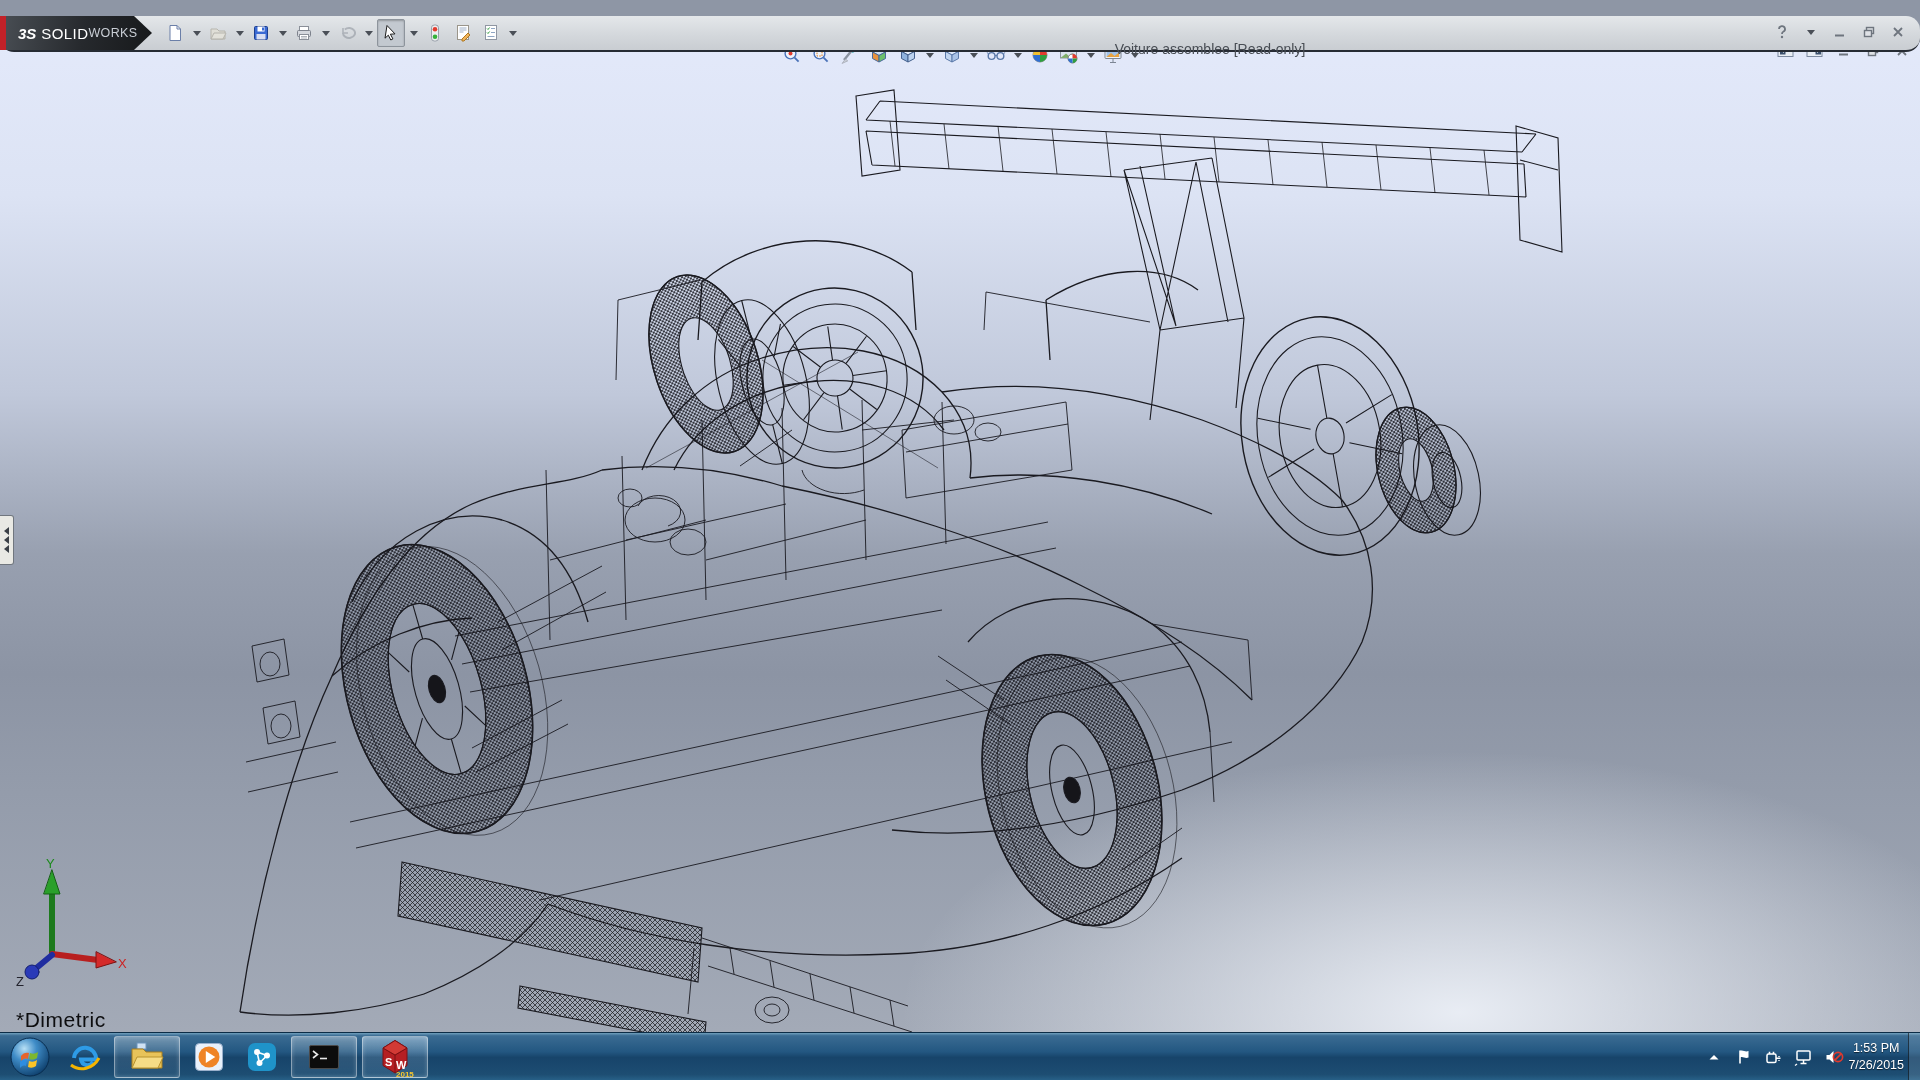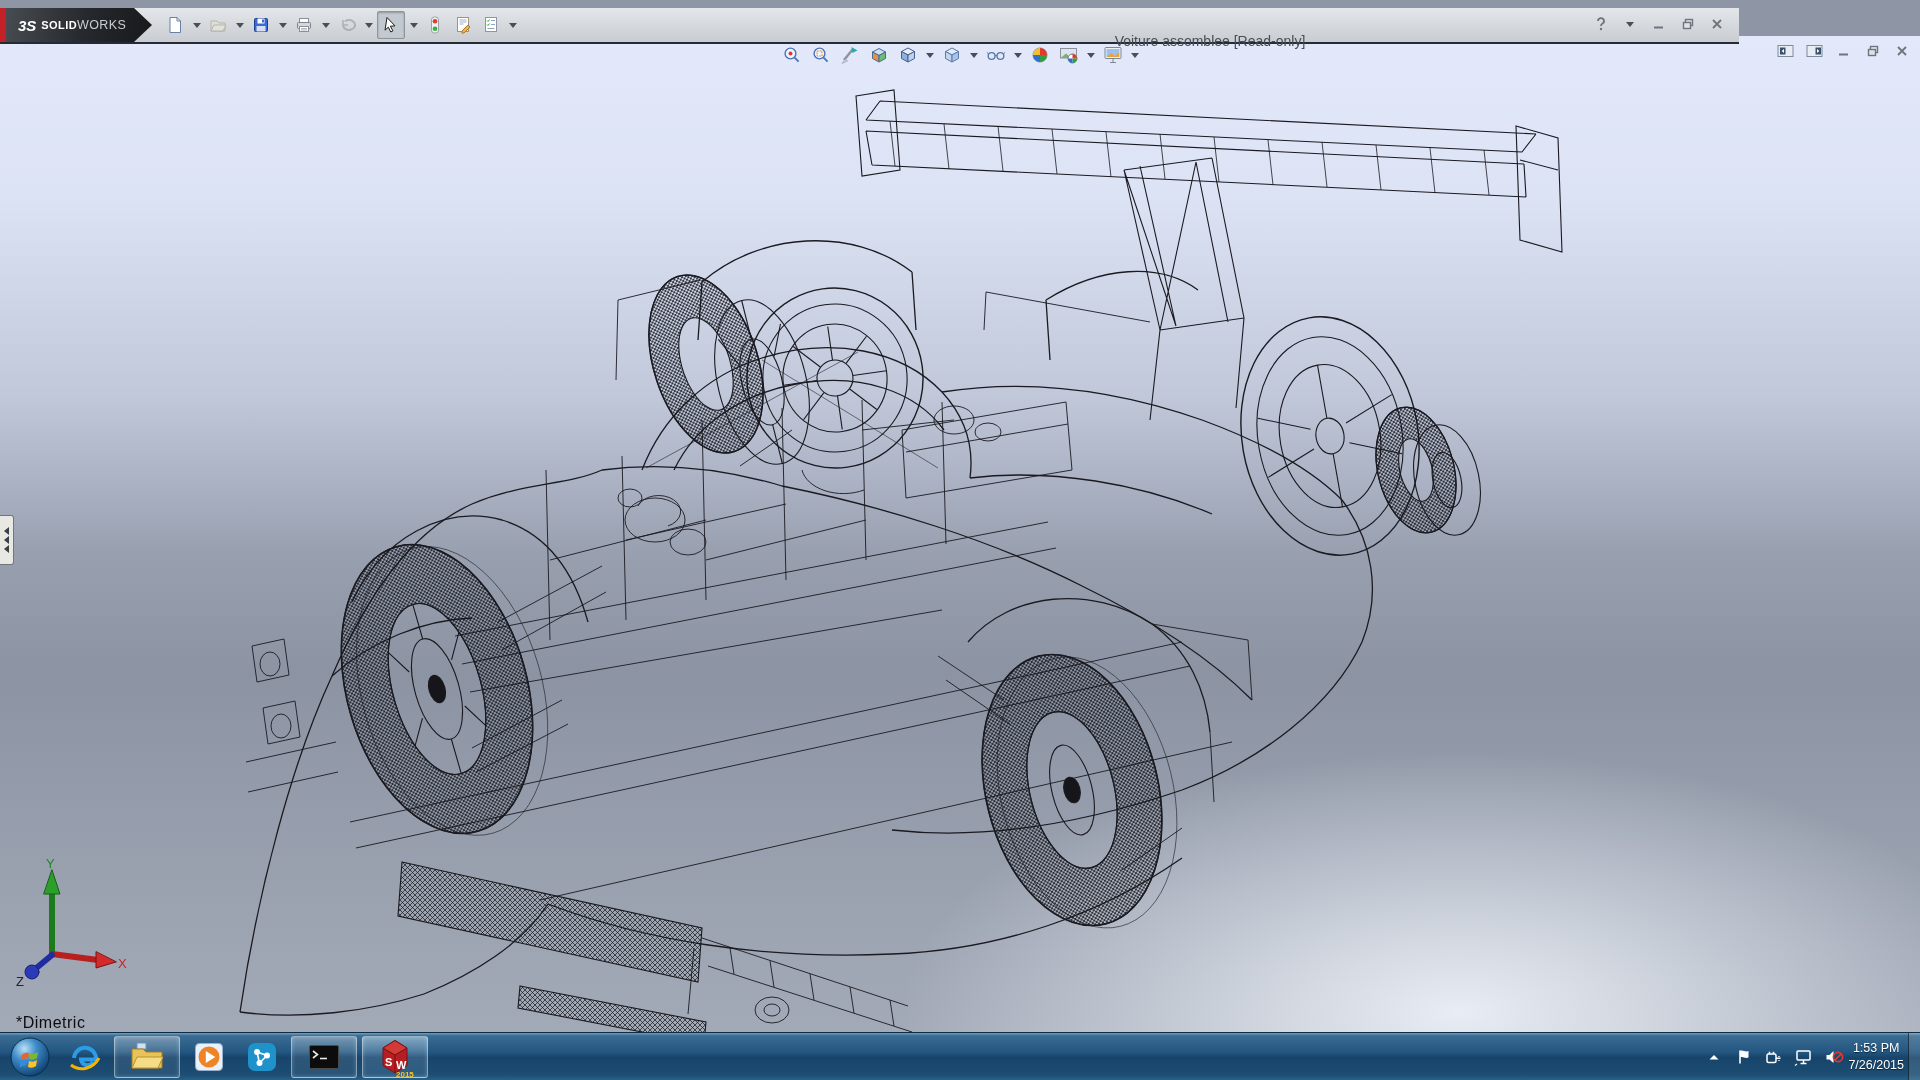--- a/index.html
+++ b/index.html
@@ -1,29 +1,29 @@
 <!DOCTYPE html>
 <html><head>
 <meta charset="utf-8">
 <style>
   html,body{margin:0;padding:0;}
   body{width:1920px;height:1080px;overflow:hidden;position:relative;
        font-family:"Liberation Sans",sans-serif;background:#8e96a5;}
 
   
-  .titlebar{position:absolute;top:8px;left:0;width:1739px;height:36px;
+  .titlebar{position:absolute;top:16px;left:0;width:1920px;height:36px;
     background:linear-gradient(#e4e7ea,#d4d8dc 55%,#c9cdd2);
-    border-bottom:2px solid #262b33;box-sizing:border-box;z-index:40;}
+    border-bottom:2px solid #262b33;box-sizing:border-box;z-index:40;border-radius:14px;}
   .edge-red{position:absolute;left:0;top:0;width:6px;height:34px;background:#c22128;z-index:46;}
   .logo-panel{position:absolute;left:0;top:0;height:34px;width:152px;
     background:linear-gradient(100deg,#4a4f55,#26292d 55%,#17191b);
     clip-path:polygon(0 0,134px 0,152px 17px,134px 34px,0 34px);
     display:flex;align-items:center;padding-left:18px;box-sizing:border-box;z-index:45;}
   .brand-mark{color:#fff;font-style:italic;font-weight:bold;font-size:15px;margin-right:5px;}
-  .brand-solid{color:#fff;font-weight:bold;font-size:11px;letter-spacing:.4px;}
+  .brand-solid{color:#fff;font-weight:normal;font-size:15px;letter-spacing:.4px;}
   .brand-works{color:#c9ced5;font-weight:normal;font-size:12.5px;letter-spacing:.4px;}
   .main-toolbar{position:absolute;left:162px;top:0;height:34px;display:flex;align-items:center;gap:2px;z-index:45;}
   .tb-item{width:26px;height:26px;border-radius:2px;display:flex;align-items:center;justify-content:center;}
   .tb-item.pressed{background:#c3c9d0;border:1px solid #8d949c;box-shadow:inset 0 1px 2px rgba(0,0,0,.25);}
   .tb-dd{width:13px;height:26px;display:flex;align-items:center;justify-content:center;}
   .win-title{position:absolute;left:1060px;top:9px;width:300px;text-align:center;
     font-size:14px;color:#484d54;z-index:44;white-space:nowrap;margin-top:16px;}
   .titlebar-controls{position:absolute;right:12px;top:4px;display:flex;align-items:center;gap:9px;z-index:45;}
   .tc-btn{display:flex;align-items:center;justify-content:center;width:20px;height:24px;}
 
@@ -36,21 +36,21 @@
   .headsup{position:absolute;top:6px;left:50%;transform:translateX(-50%);
     display:flex;align-items:center;gap:3px;z-index:20;}
   .hu-item{width:26px;height:26px;display:flex;align-items:center;justify-content:center;border-radius:2px;}
   .hu-dd{width:12px;height:26px;display:flex;align-items:center;justify-content:center;}
   .vp-controls{position:absolute;top:5px;right:8px;display:flex;align-items:center;gap:9px;z-index:20;}
   .vp-btn{display:flex;align-items:center;justify-content:center;width:20px;height:20px;}
   .collapse-tab{position:absolute;left:0;top:479px;width:13px;height:48px;z-index:20;
     background:#e9e9e4;border:1px solid #70767e;border-left:none;border-radius:0 3px 3px 0;
     display:flex;flex-direction:column;align-items:center;justify-content:center;gap:1px;}
   .collapse-tab svg{display:block;}
-  .view-label{position:absolute;left:16px;bottom:0px;font-size:16px;color:#0d0d0f;z-index:15;letter-spacing:.5px;}
+  .view-label{position:absolute;left:16px;bottom:0px;font-size:21px;color:#0d0d0f;z-index:15;letter-spacing:.5px;}
   .triad{position:absolute;left:8px;bottom:44px;z-index:15;}
 
   
   .taskbar{position:absolute;left:0;bottom:0;width:1920px;height:48px;z-index:50;
     background:linear-gradient(#71a0bd 0%,#3a6b92 6%,#235781 40%,#17446a 52%,#1d4d72 88%,#276087 100%);
     border-top:1px solid #0c2c46;box-sizing:border-box;display:flex;align-items:center;}
   .tb-buttons{display:flex;align-items:center;height:100%;padding-left:4px;gap:5px;}
   .task-btn{height:40px;min-width:48px;display:flex;align-items:center;justify-content:center;border-radius:3px;}
   .task-btn.open{background:linear-gradient(rgba(255,255,255,.30),rgba(255,255,255,.10) 50%,rgba(255,255,255,.04));
     border:1px solid rgba(255,255,255,.45);box-shadow:inset 0 0 4px rgba(255,255,255,.25);min-width:64px;}

